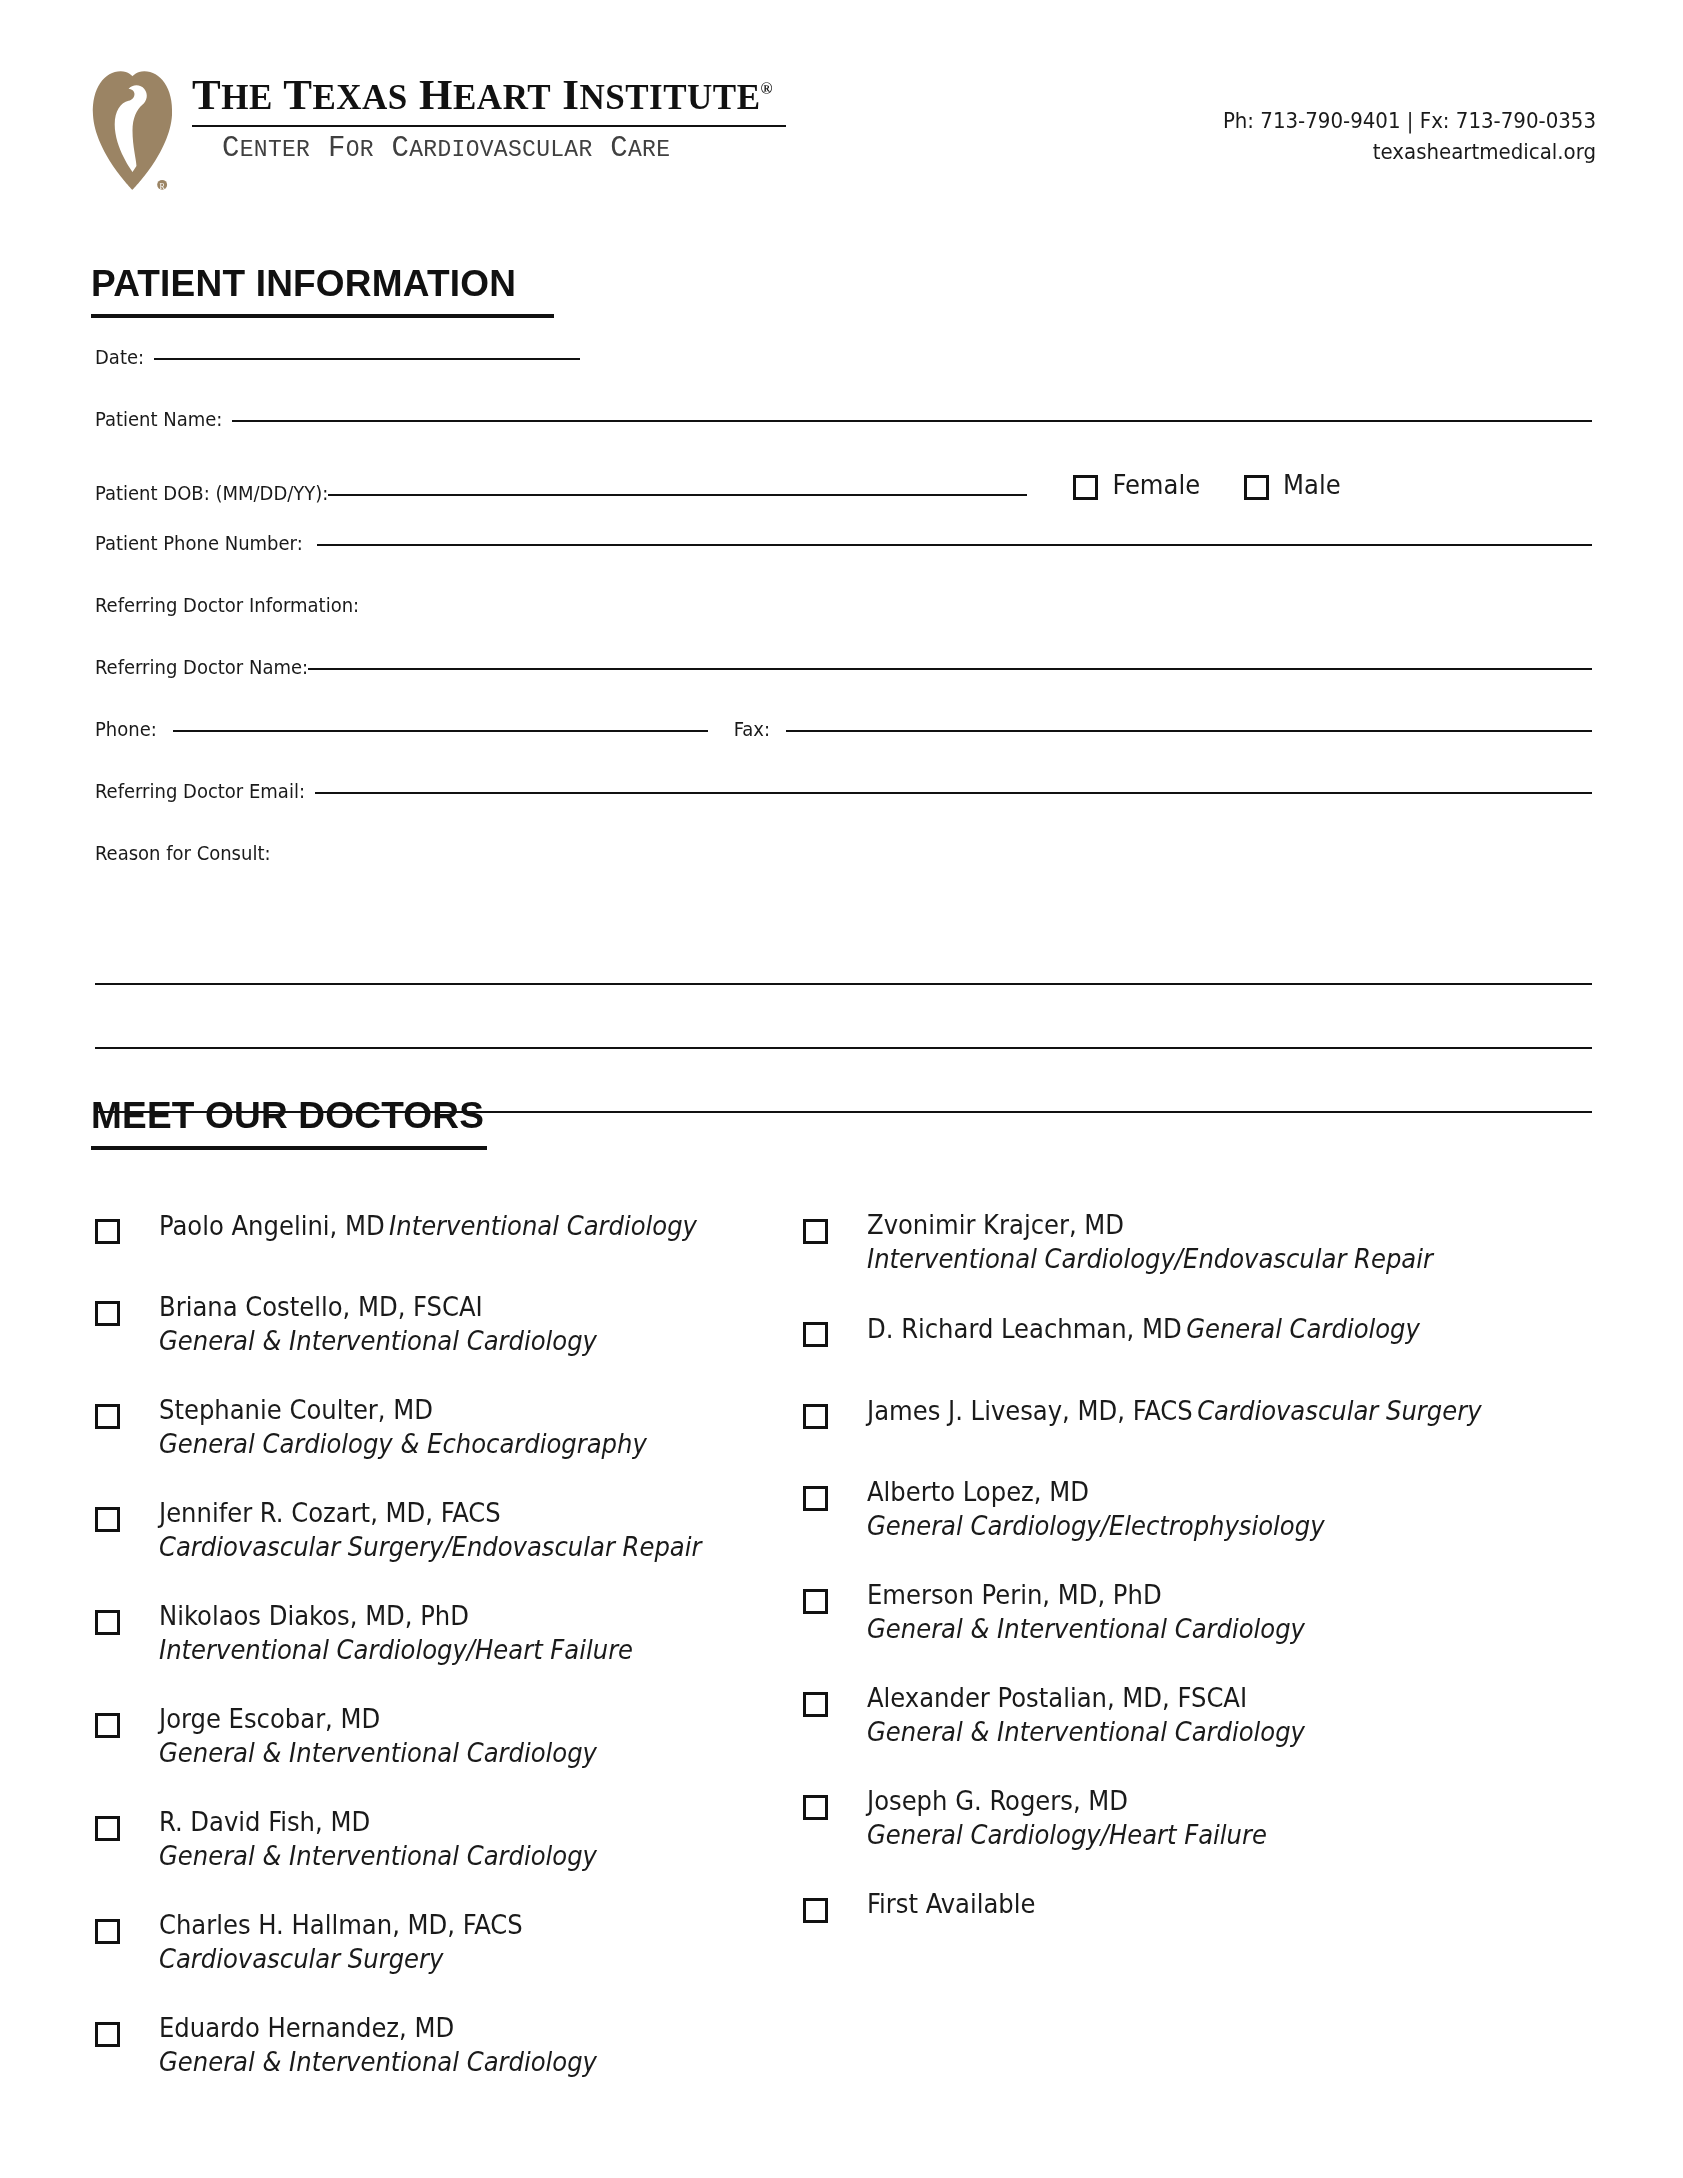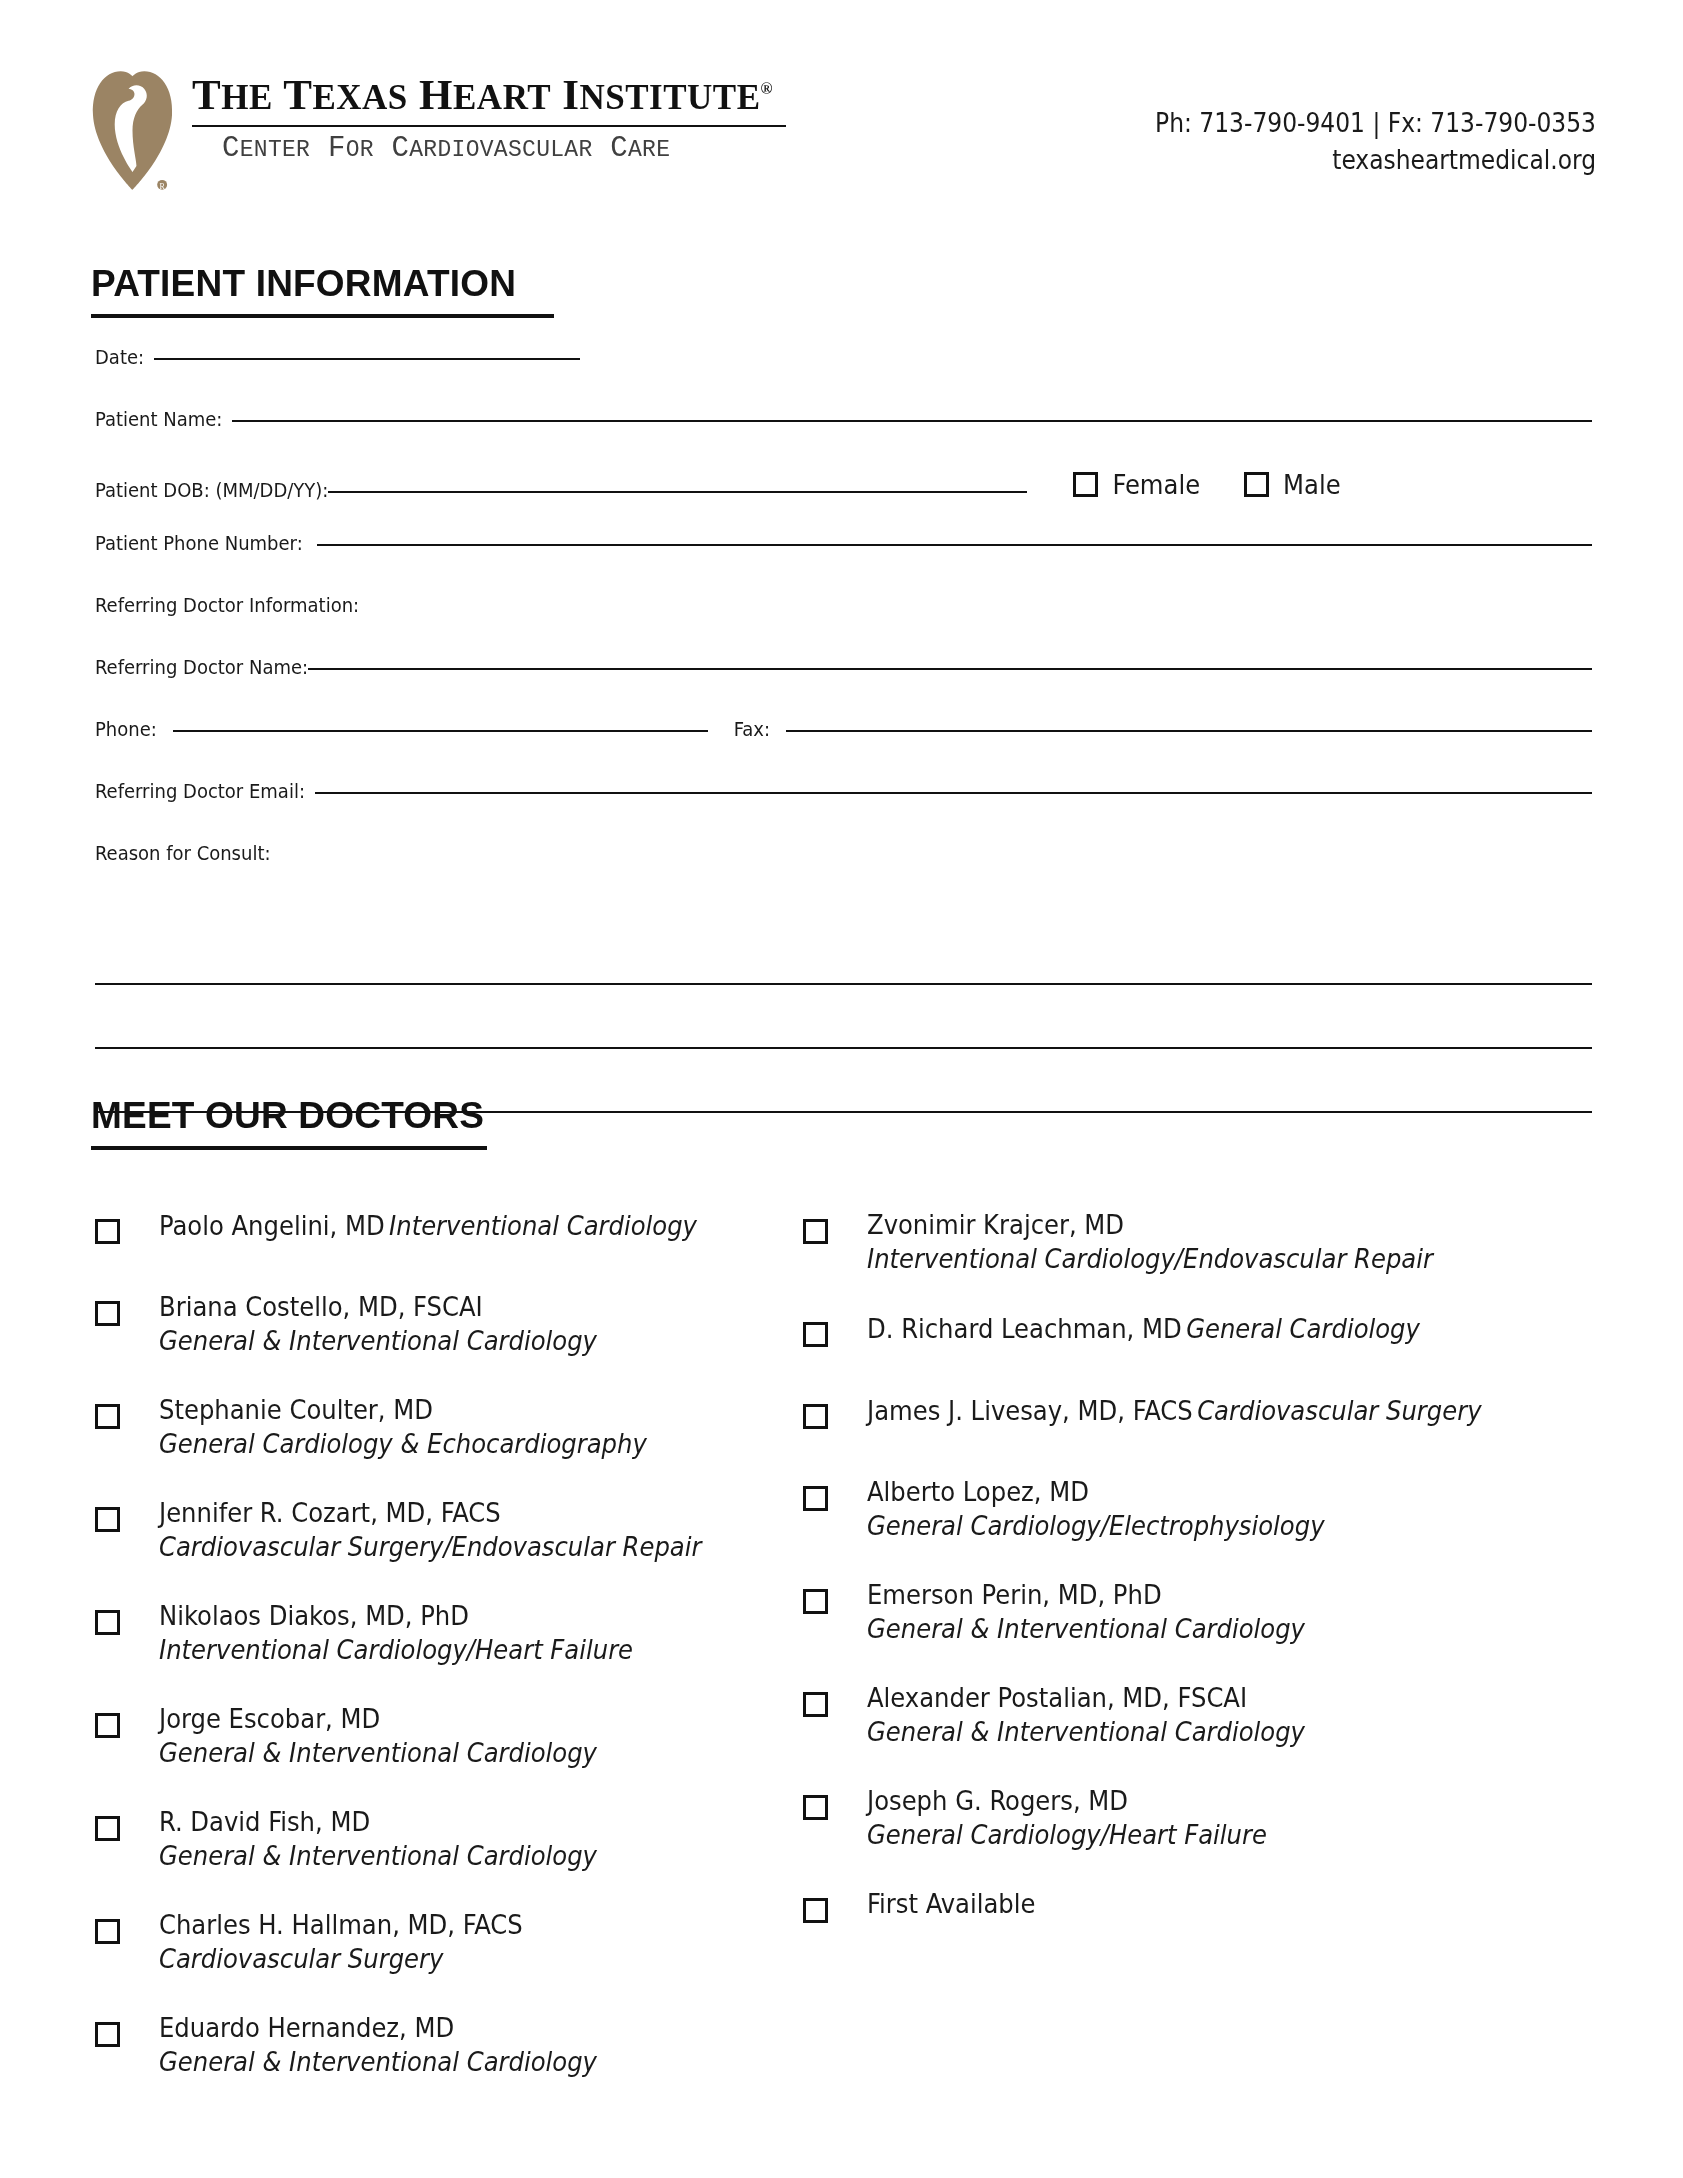--- a/index.html
+++ b/index.html
@@ -80,21 +80,21 @@
     color: #404040;
     padding-left: 30px;
   }
   .logo-sub .sc { font-size: 23px; }
 
   .contact {
     position: absolute;
     right: 0;
     top: 38px;
     text-align: right;
-    font-size: 26px;
+    font-size: 22px;
     line-height: 1.42;
     color: #1a1a1a;
     font-family: "DejaVu Sans", sans-serif;
     font-stretch: condensed;
   }
 
   
   .section-head {
     position: absolute;
     left: 91px;
@@ -142,21 +142,21 @@
   .grow { flex: 1 1 auto; }
 
   .gender-group {
     display: flex;
     align-items: center;
     flex: none;
     margin-left: 46px;
   }
   .gender-opt {
     display: flex;
-    align-items: center;
+    align-items: flex-end;
     white-space: nowrap;
   }
   .gender-opt + .gender-opt { margin-left: 44px; }
   .gender-opt .lbl {
     font-size: 27px;
     margin-left: 14px;
     font-family: "DejaVu Sans", sans-serif;
     font-stretch: condensed;
   }
 

